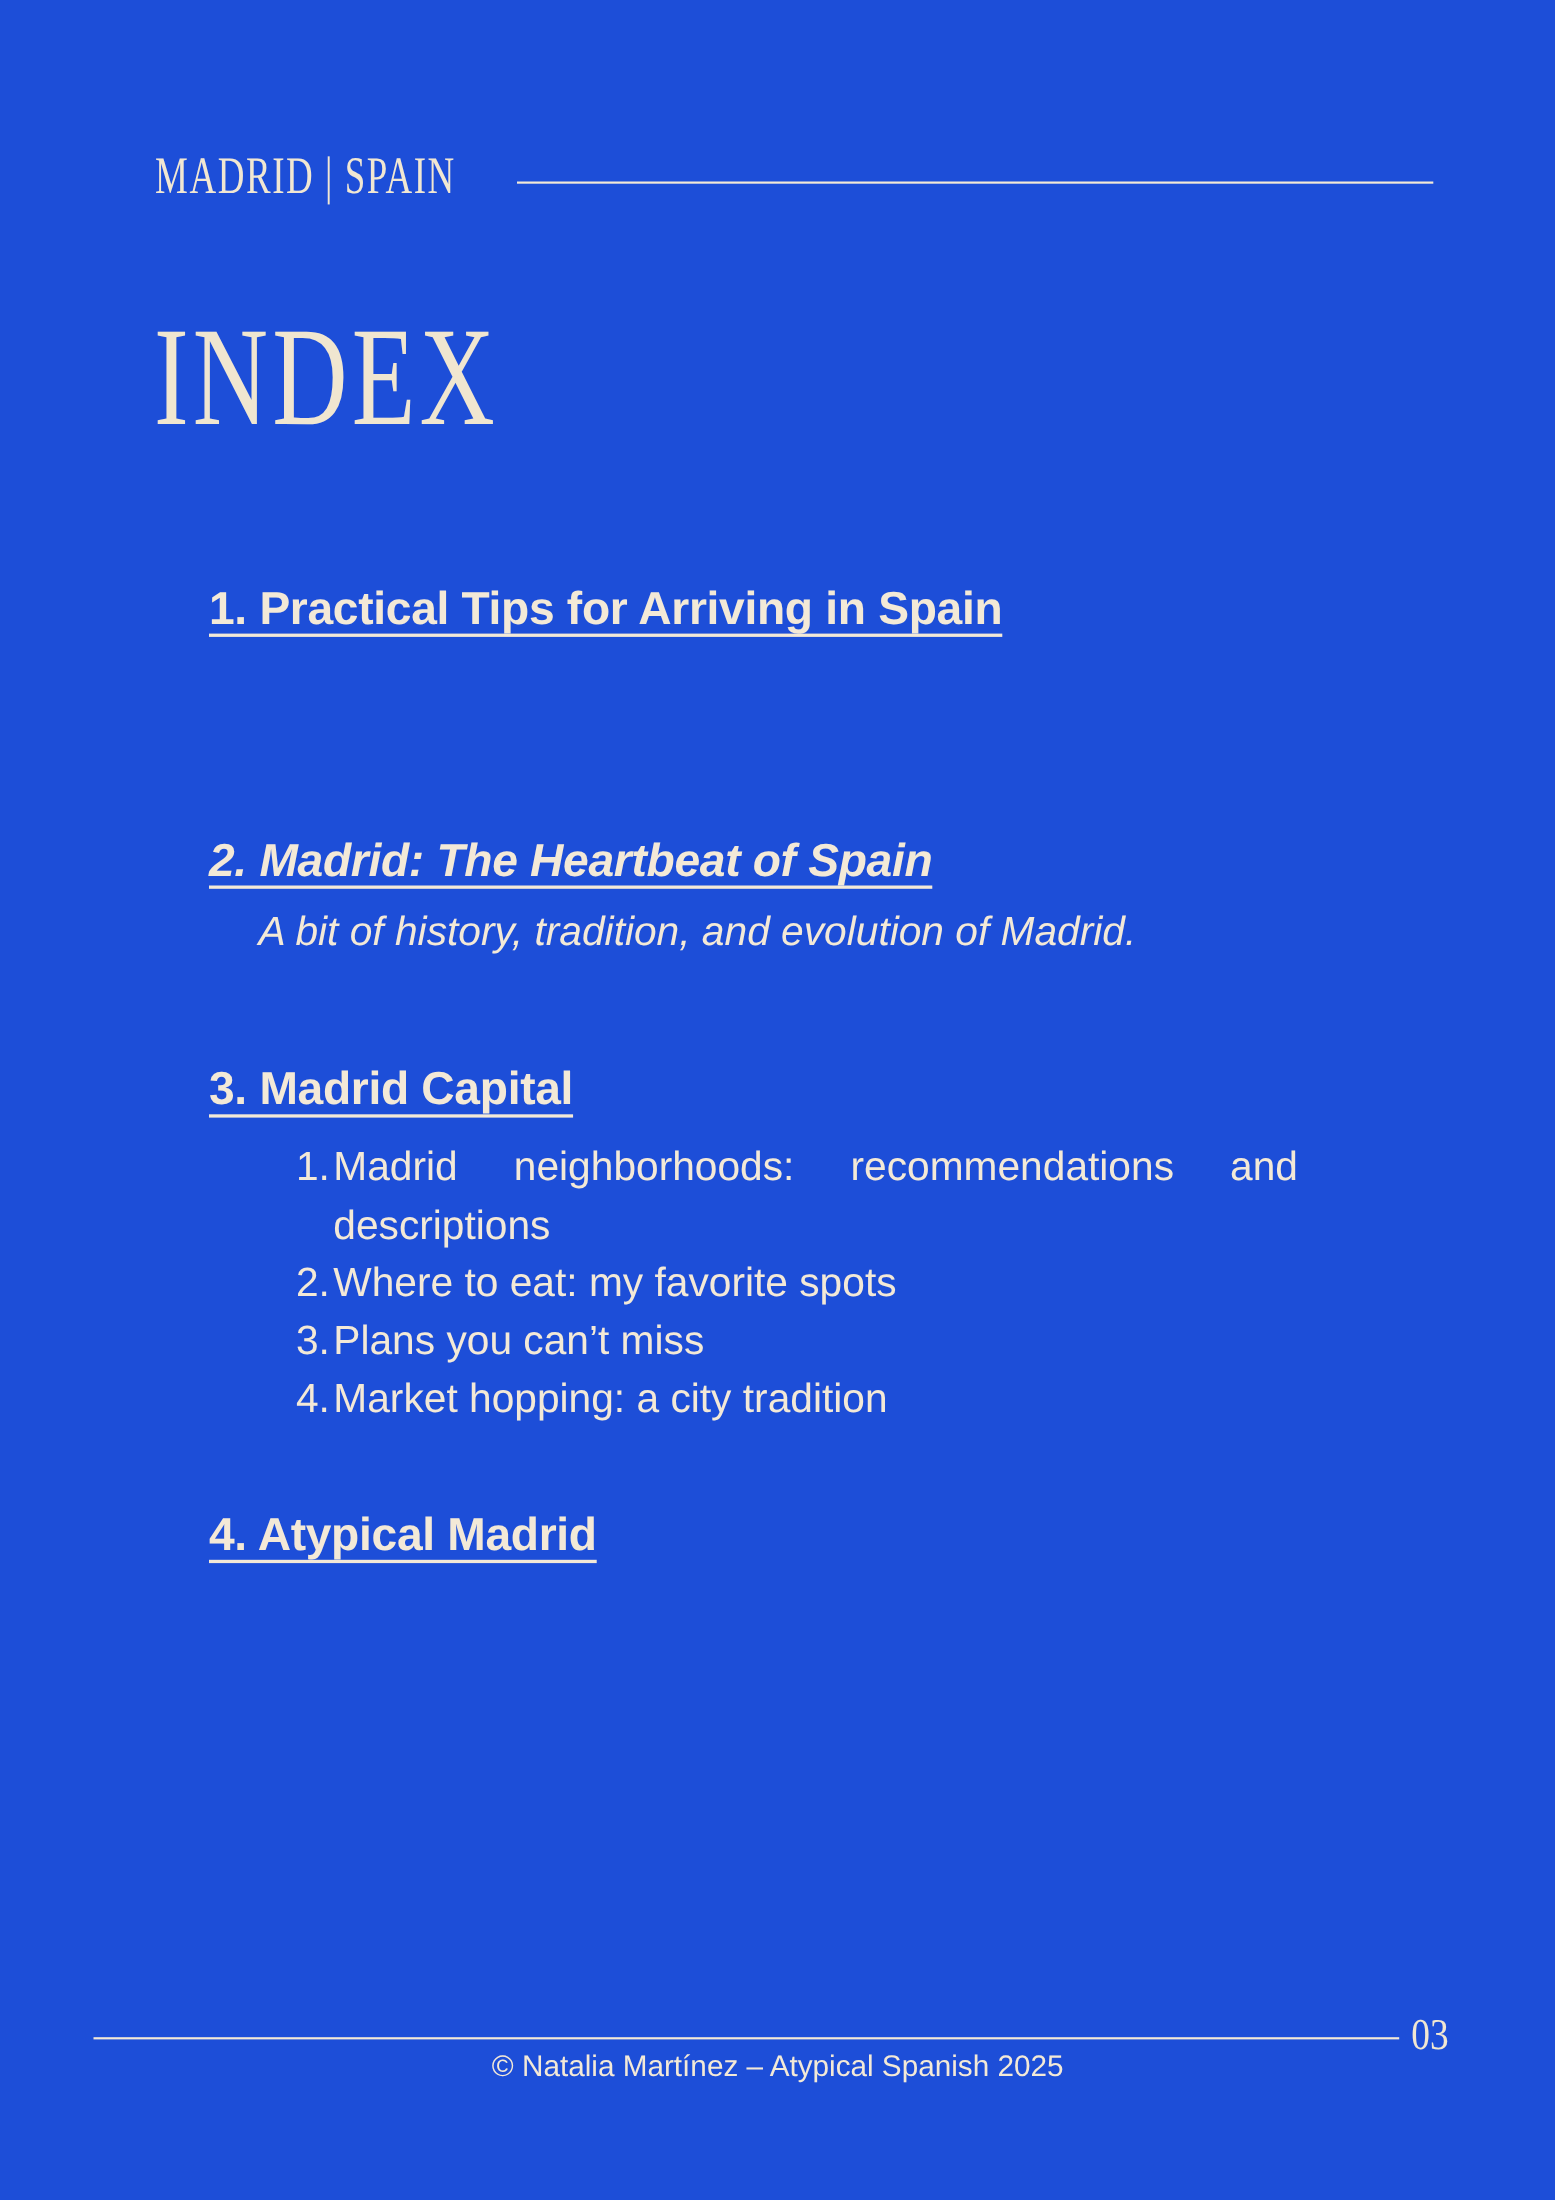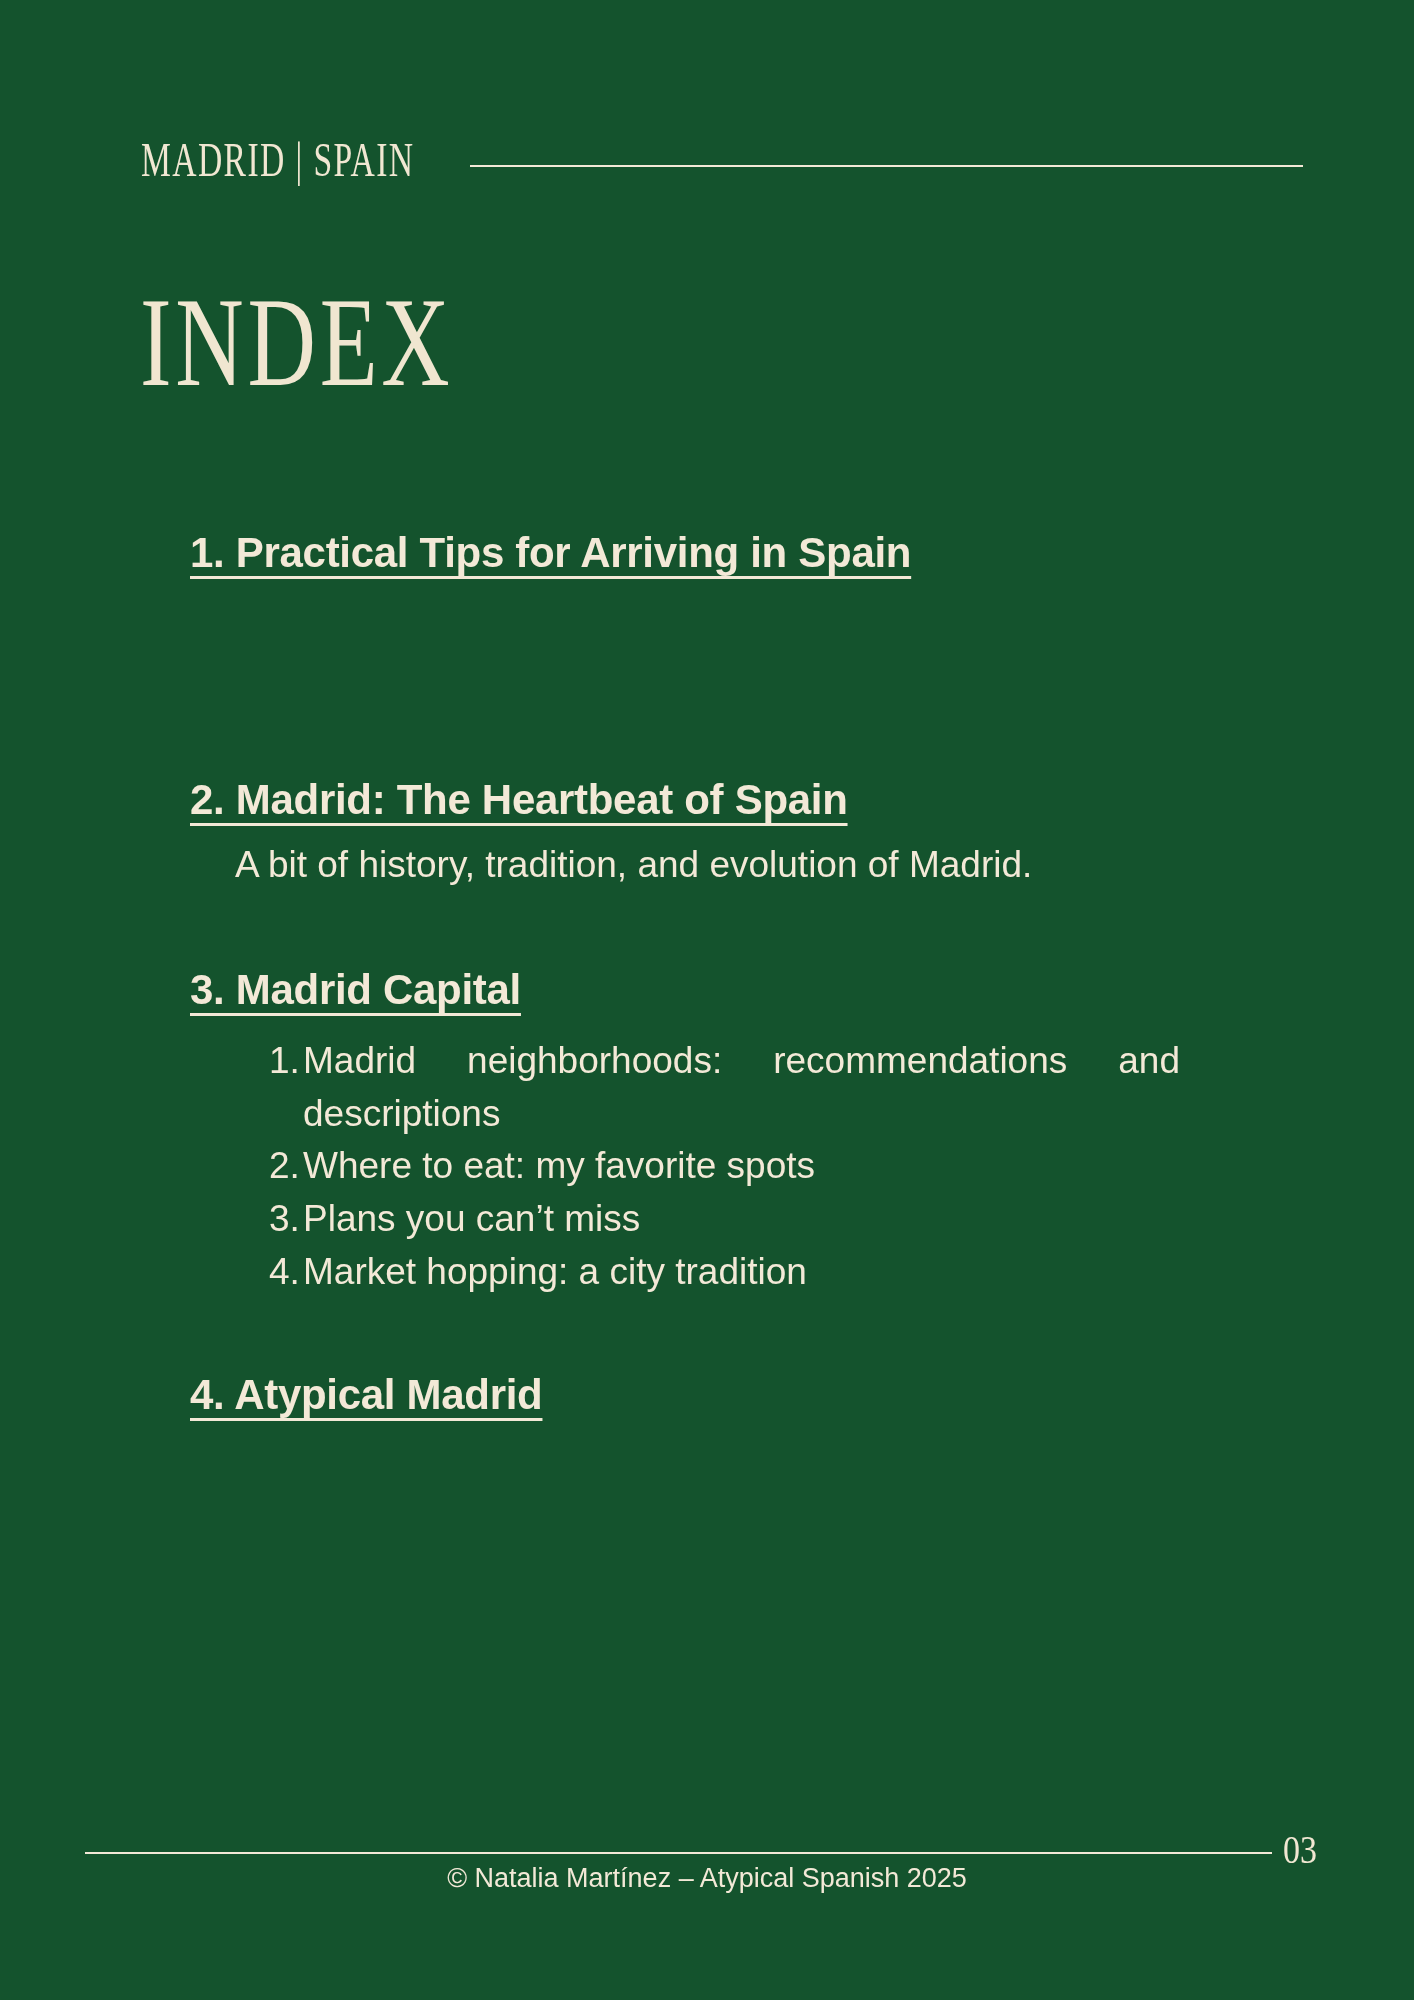--- a/index.html
+++ b/index.html
@@ -5,21 +5,21 @@
   html, body {
     margin: 0;
     padding: 0;
     background: #C94D2C;
   }
   .page {
     position: relative;
     width: 1414px;
     height: 2000px;
     margin: 0 auto;
-    background: #14532d;
+    background: #1d4ed8;
     overflow: hidden;
     font-family: "Liberation Sans", sans-serif;
     color: #F3E9D7;
   }
   
   .loc {
     position: absolute;
     left: 141px;
     top: 136px;
     font-family: "Liberation Serif", serif;
@@ -56,21 +56,21 @@
     transform-origin: left top;
     white-space: nowrap;
   }
   
   .section {
     position: absolute;
     left: 190px;
     width: 1000px;
   }
   .s1 { top: 528px; }
-  .s2 { top: 775px; }
+  .s2 { top: 757px; font-style: italic; }
   .s3 { top: 965px; }
   .s4 { top: 1370px; }
   .section h2 {
     margin: 0;
     font-size: 42px;
     font-weight: 700;
     line-height: 1.2;
     letter-spacing: -0.3px;
     color: #F3E9D7;
   }

